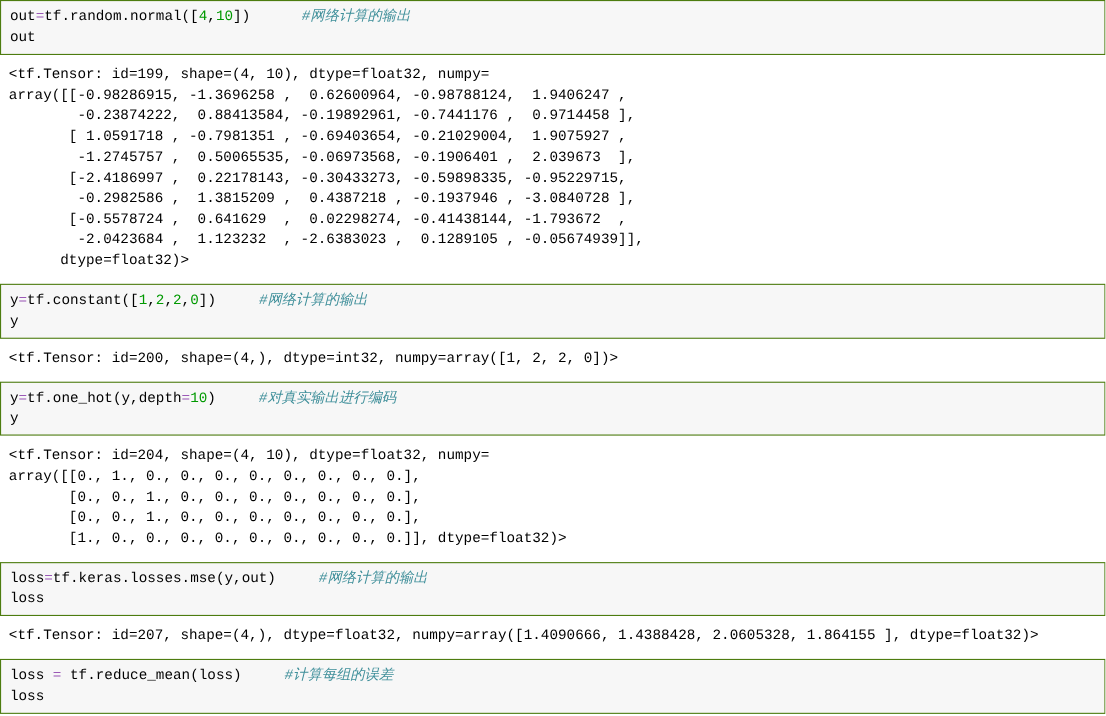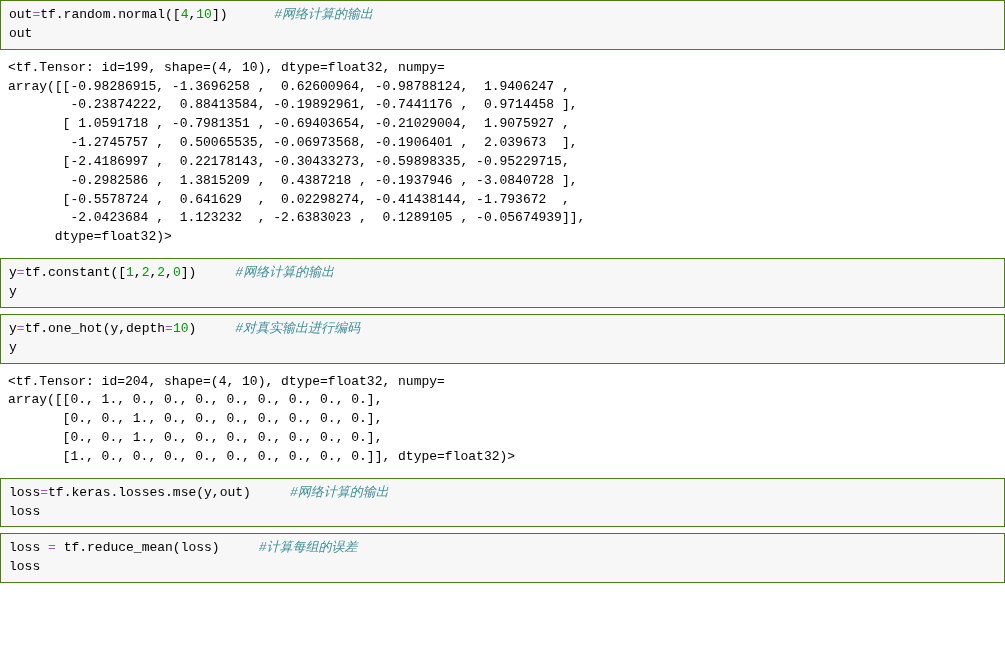--- a/index.html
+++ b/index.html
@@ -44,24 +44,26 @@
         -0.23874222,  0.88413584, -0.19892961, -0.7441176 ,  0.9714458 ],
        [ 1.0591718 , -0.7981351 , -0.69403654, -0.21029004,  1.9075927 ,
         -1.2745757 ,  0.50065535, -0.06973568, -0.1906401 ,  2.039673  ],
        [-2.4186997 ,  0.22178143, -0.30433273, -0.59898335, -0.95229715,
         -0.2982586 ,  1.3815209 ,  0.4387218 , -0.1937946 , -3.0840728 ],
        [-0.5578724 ,  0.641629  ,  0.02298274, -0.41438144, -1.793672  ,
         -2.0423684 ,  1.123232  , -2.6383023 ,  0.1289105 , -0.05674939]],
       dtype=float32)&gt;</div>
     <div class="cell-in">y<span class="tk-op">=</span>tf.constant([<span class="tk-num">1</span>,<span class="tk-num">2</span>,<span class="tk-num">2</span>,<span class="tk-num">0</span>])     <span class="tk-com">#网络计算的输出</span>
 y</div>
+    <div class="cell-out">&lt;tf.Tensor: id=200, shape=(4,), dtype=int32, numpy=array([1, 2, 2, 0])&gt;</div>
     <div class="cell-in">y<span class="tk-op">=</span>tf.one_hot(y,depth<span class="tk-op">=</span><span class="tk-num">10</span>)     <span class="tk-com">#对真实输出进行编码</span>
 y</div>
     <div class="cell-out">&lt;tf.Tensor: id=204, shape=(4, 10), dtype=float32, numpy=
 array([[0., 1., 0., 0., 0., 0., 0., 0., 0., 0.],
        [0., 0., 1., 0., 0., 0., 0., 0., 0., 0.],
        [0., 0., 1., 0., 0., 0., 0., 0., 0., 0.],
        [1., 0., 0., 0., 0., 0., 0., 0., 0., 0.]], dtype=float32)&gt;</div>
     <div class="cell-in">loss<span class="tk-op">=</span>tf.keras.losses.mse(y,out)     <span class="tk-com">#网络计算的输出</span>
 loss</div>
+    <div class="cell-out">&lt;tf.Tensor: id=207, shape=(4,), dtype=float32, numpy=array([1.4090666, 1.4388428, 2.0605328, 1.864155 ], dtype=float32)&gt;</div>
     <div class="cell-in">loss <span class="tk-op">=</span> tf.reduce_mean(loss)     <span class="tk-com">#计算每组的误差</span>
 loss</div>
   </div>
 
 </body></html>

